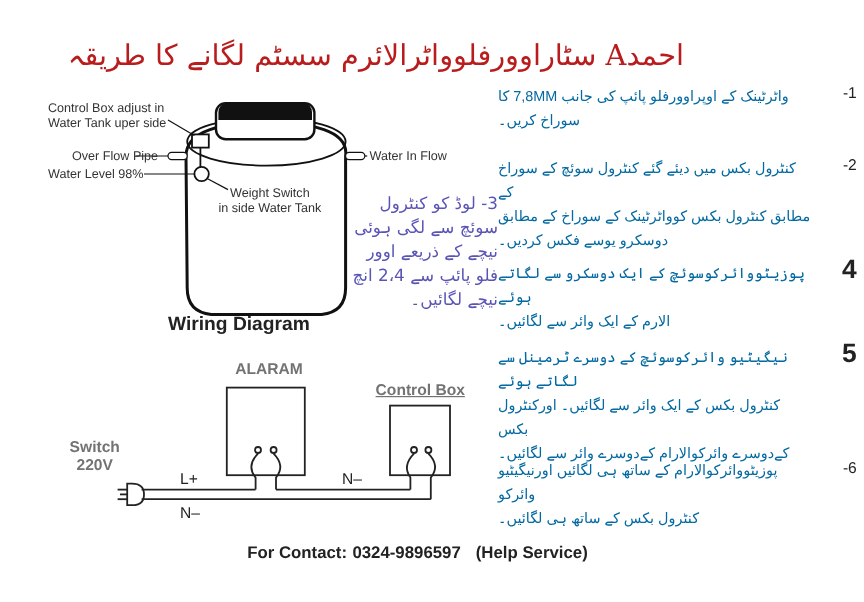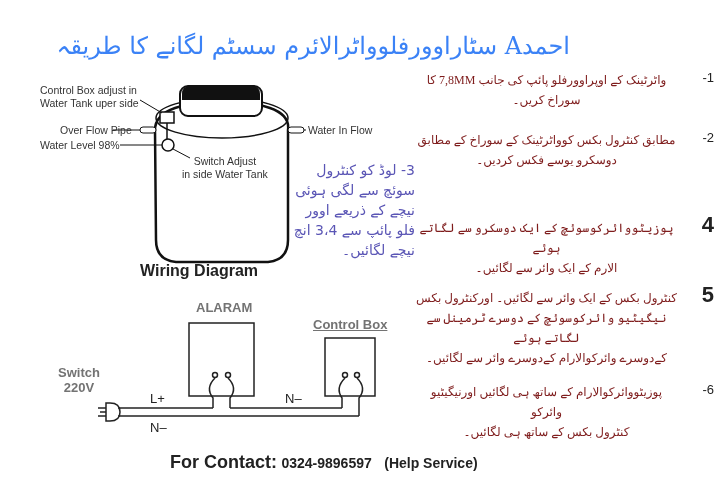--- a/index.html
+++ b/index.html
@@ -1,29 +1,29 @@
 <!DOCTYPE html>
 <html><head>
 <meta charset="utf-8">
 <style>
   html, body { margin:0; padding:0; background:#ffffff; }
   body { width:720px; height:502px; position:relative; overflow:hidden; font-family:"DejaVu Sans", sans-serif; color:#222; }
   .abs { position:absolute; }
-  .title { left:150px; top:32px; width:420px; text-align:left; font-family:"DejaVu Serif", serif; font-size:24px; color:#3b82f6; direction:rtl; white-space:nowrap; }
+  .title { left:150px; top:32px; width:420px; text-align:left; font-family:"DejaVu Serif", serif; font-size:24px; color:#b91c1c; direction:rtl; white-space:nowrap; }
   .lbl { font-family:"Liberation Sans", sans-serif; font-size:10.5px; color:#333; white-space:nowrap; line-height:13px; }
   .blue-note { left:280px; top:160px; width:135px; direction:rtl; color:#5a55b5; font-family:"DejaVu Sans", sans-serif; font-size:14px; line-height:20px; }
   .wiring-title { left:140px; top:262px; font-family:"Liberation Sans", sans-serif; font-weight:bold; font-size:16px; color:#222; }
   .wlbl { font-family:"Liberation Sans", sans-serif; font-weight:bold; font-size:13px; color:#737373; white-space:nowrap; }
   .wsig { font-family:"Liberation Sans", sans-serif; font-size:13px; color:#222; white-space:nowrap; }
   .step { position:absolute; right:20px; width:285px; direction:rtl; text-align:right; }
   .step .num { position:absolute; right:-14px; top:0; direction:ltr; font-family:"Liberation Sans", sans-serif; font-size:13px; color:#222; }
   .step .num.big { font-weight:bold; font-size:22px; top:-6px; }
-  .step .txt { display:block; margin-right:22px; font-family:Liberation Serif, serif; font-size:12px; line-height:20px; color:#7f1d1d; text-align:center; }
+  .step .txt { display:block; margin-right:22px; font-family:Liberation Sans, sans-serif; font-size:12px; line-height:20px; color:#0369a1; text-align:left; }
   .contact { left:170px; top:452px; font-family:"Liberation Sans", sans-serif; font-weight:bold; color:#222; white-space:nowrap; }
-  .contact .c1 { font-size:18px; }
+  .contact .c1 { font-size:14px;margin-left:36px; }
   .contact .c2 { font-size:14px; }
   svg { position:absolute; left:0; top:0; }
 </style>
 </head>
 <body>
 
 <div class="abs title">احمدA سٹاراوورفلوواٹرالائرم سسٹم لگانے کا طریقہ</div>
 
 <svg width="720" height="502">
 
@@ -71,30 +71,30 @@
   </g>
 </svg>
 
 <div class="abs lbl" style="left:40px;top:84px;text-align:left;">
   <div>Control Box adjust in</div>
   <div>Water Tank uper side</div>
 </div>
 <div class="abs lbl" style="left:40px;top:124px;margin-left:20px;">Over Flow Pipe</div>
 <div class="abs lbl" style="left:40px;top:139px;">Water Level 98%</div>
 <div class="abs lbl" style="left:182px;top:155px;text-align:center;">
-  <div>Switch Adjust</div>
+  <div>Weight Switch</div>
   <div>in side Water Tank</div>
 </div>
 <div class="abs lbl" style="left:308px;top:124px;">Water In Flow</div>
 
 <div class="abs blue-note">
   <div>3- لوڈ کو کنٹرول</div>
   <div>سوئچ سے لگی ہوئی</div>
   <div>نیچے کے ذریعے اوور</div>
-  <div>فلو پائپ سے 3،4 انچ</div>
+  <div>فلو پائپ سے 2،4 انچ</div>
   <div>نیچے لگائیں۔</div>
 </div>
 
 <div class="abs wiring-title">Wiring Diagram</div>
 <div class="abs wlbl" style="left:196px;top:300px;">ALARAM</div>
 <div class="abs wlbl" style="left:313px;top:317px;text-decoration:underline;">Control Box</div>
 <div class="abs wlbl" style="left:58px;top:365px;text-align:center;">
   <div>Switch</div>
   <div>220V</div>
 </div>
@@ -102,32 +102,33 @@
 <div class="abs wsig" style="left:285px;top:391px;">N–</div>
 <div class="abs wsig" style="left:150px;top:420px;">N–</div>
 
 <div class="step" style="top:70px;">
   <span class="num">-1</span>
   <span class="txt">واٹرٹینک کے اوپراوورفلو پائپ کی جانب 7,8MM کا</span>
   <span class="txt">سوراخ کریں۔</span>
 </div>
 <div class="step" style="top:130px;">
   <span class="num">-2</span>
+  <span class="txt">کنٹرول بکس میں دیئے گئے کنٹرول سوئچ کے سوراخ کے</span>
   <span class="txt">مطابق کنٹرول بکس کوواٹرٹینک کے سوراخ کے مطابق</span>
   <span class="txt">دوسکرو یوسے فکس کردیں۔</span>
 </div>
 <div class="step" style="top:218px;">
   <span class="num big">4</span>
   <span class="txt">پوزیٹووائرکوسوئچ کے ایک دوسکرو سے لگاتے ہوئے</span>
   <span class="txt">الارم کے ایک وائر سے لگائیں۔</span>
 </div>
 <div class="step" style="top:288px;">
   <span class="num big">5</span>
+  <span class="txt">نیگیٹیو وائرکوسوئچ کے دوسرے ٹرمینل سے لگاتے ہوئے</span>
   <span class="txt">کنٹرول بکس کے ایک وائر سے لگائیں۔ اورکنٹرول بکس</span>
-  <span class="txt">نیگیٹیو وائرکوسوئچ کے دوسرے ٹرمینل سے لگاتے ہوئے</span>
   <span class="txt">کےدوسرے وائرکوالارام کےدوسرے وائر سے لگائیں۔</span>
 </div>
 <div class="step" style="top:382px;">
   <span class="num">-6</span>
   <span class="txt">پوزیٹووائرکوالارام کے ساتھ ہی لگائیں اورنیگیٹیو وائرکو</span>
   <span class="txt">کنٹرول بکس کے ساتھ ہی لگائیں۔</span>
 </div>
 
 <div class="abs contact">
   <span class="c1">For Contact:</span>

